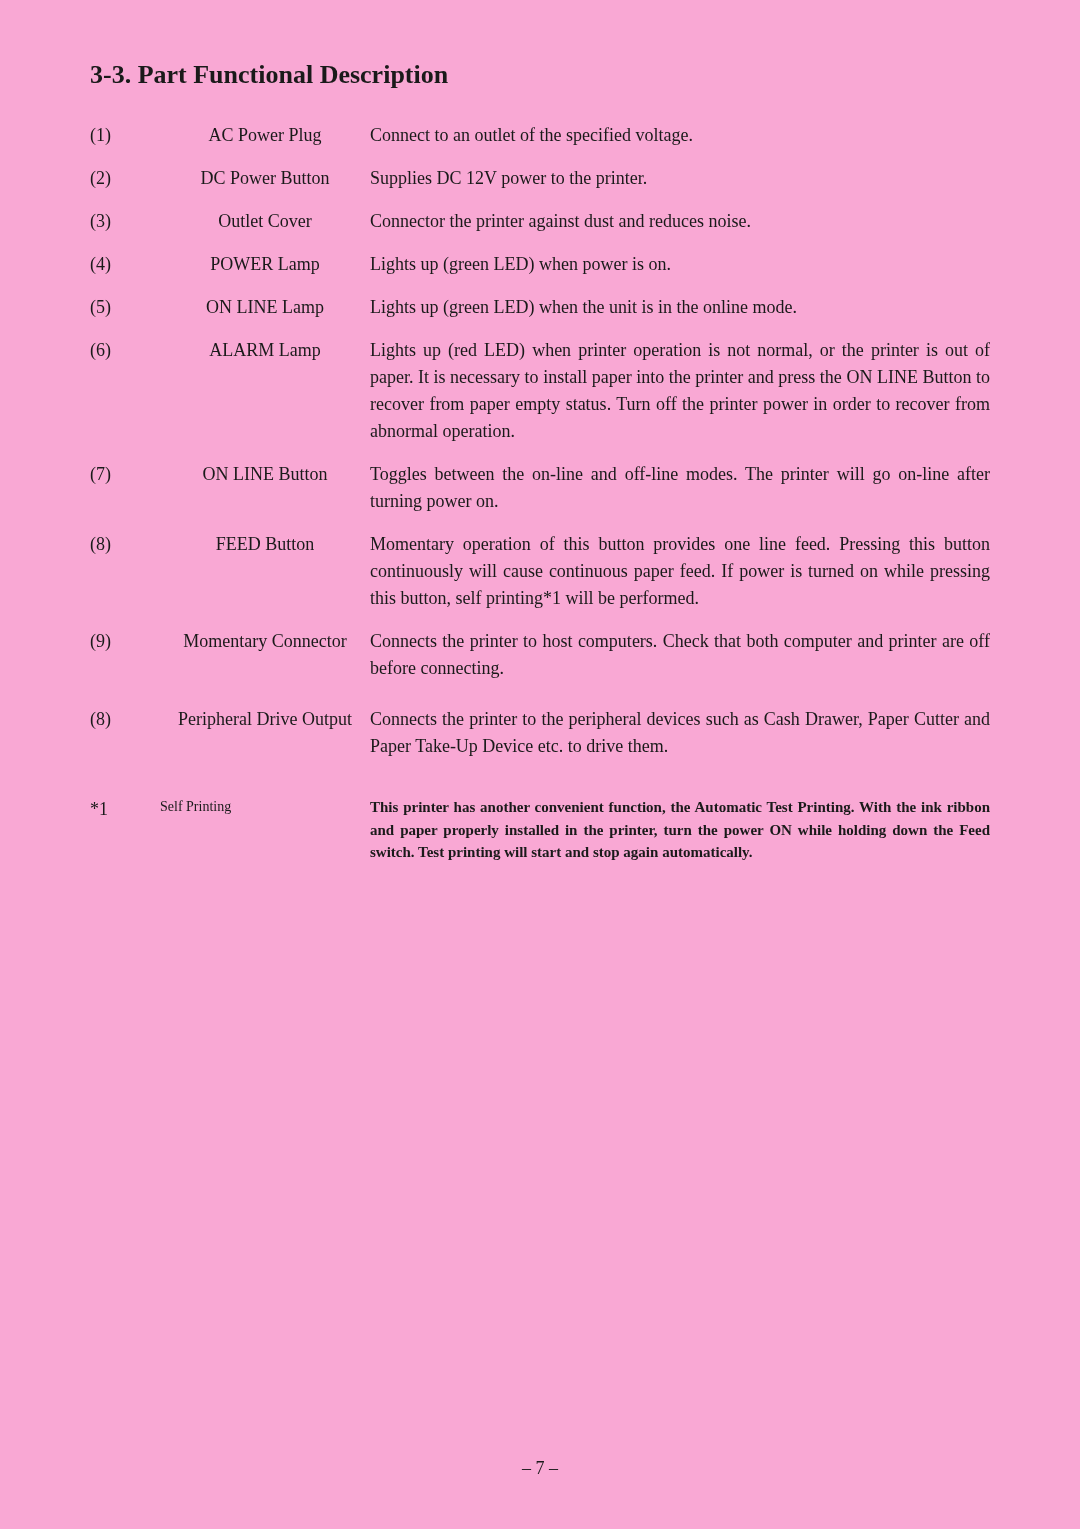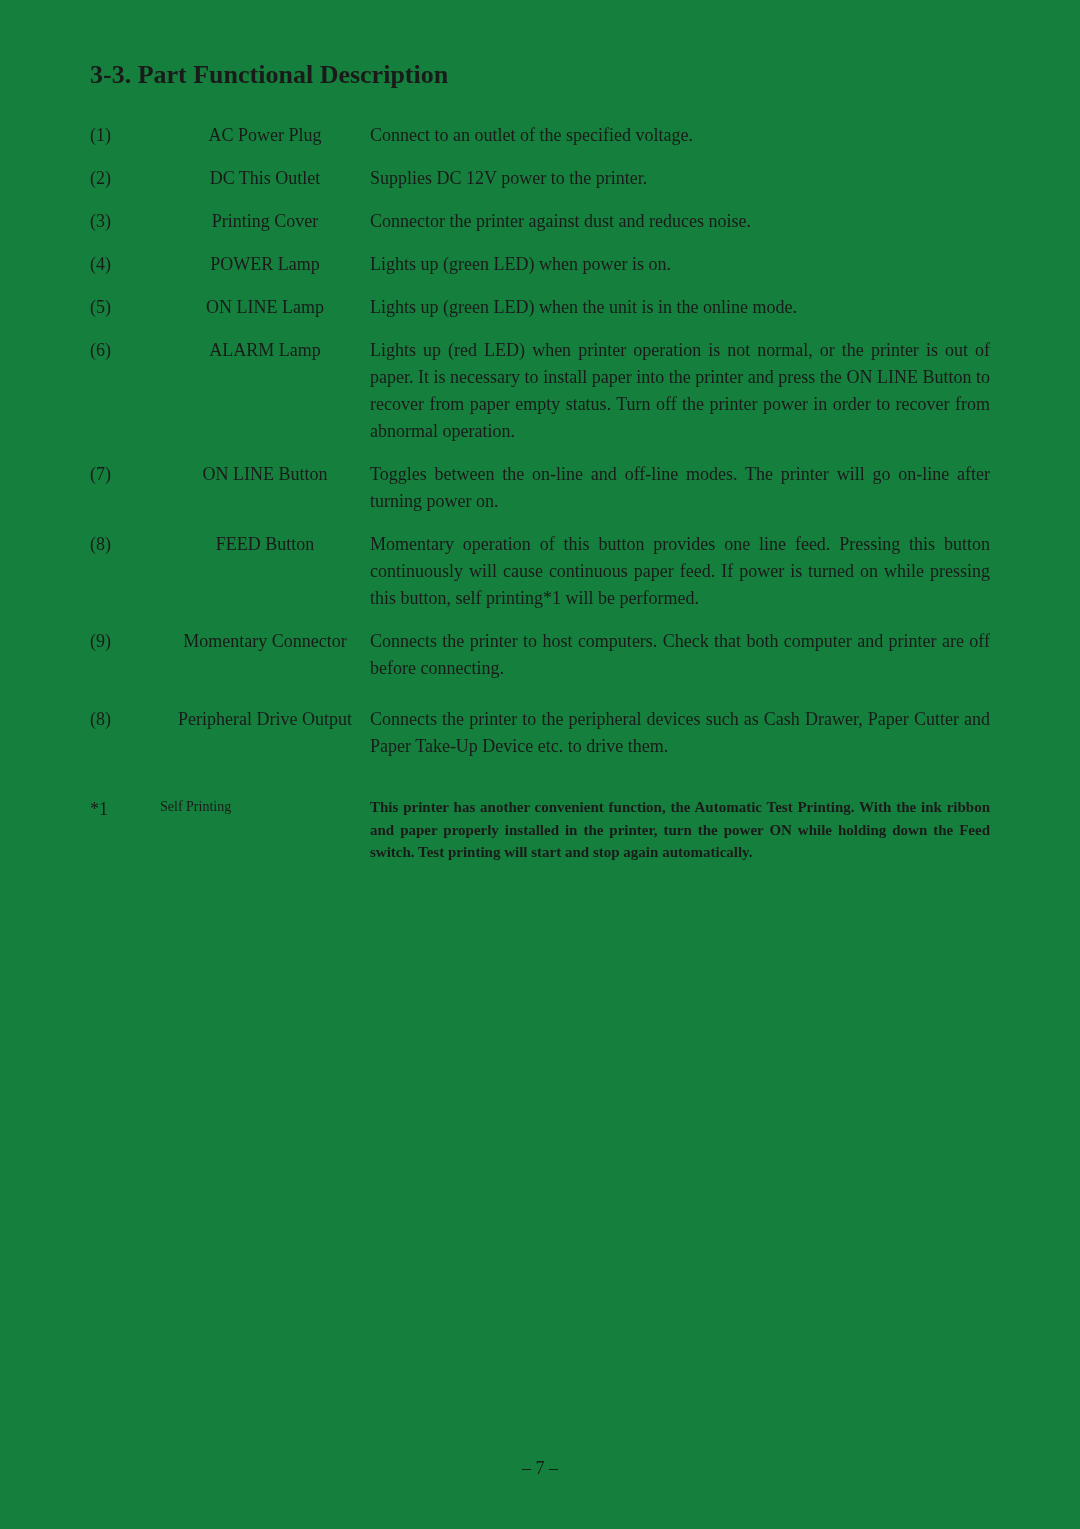--- a/index.html
+++ b/index.html
@@ -15,21 +15,21 @@
       color: #1a1a1a;
       display: flex;
       justify-content: center;
       align-items: flex-start;
       min-height: 100vh;
     }
 
     .page {
       width: 1080px;
       min-height: 1529px;
-      background: #15803d;
+      background: #f9a8d4;
       padding: 60px 90px 80px 90px;
       position: relative;
     }
 
     .section-title {
       font-size: 26px;
       font-weight: bold;
       margin-bottom: 28px;
       font-family: 'Times New Roman', Times, serif;
     }
@@ -128,29 +128,29 @@
     <tr>
           <td class="col-num">(1)</td>
           <td class="col-name">AC Power Plug</td>
           <td class="col-desc">Connect to an outlet of the specified voltage.</td>
         </tr>
         <tr class="row-spacer">
           <td colspan="3" style="padding-top: 6px;"></td>
         </tr>
         <tr>
           <td class="col-num">(2)</td>
-          <td class="col-name">DC This Outlet</td>
+          <td class="col-name">DC Power Button</td>
           <td class="col-desc">Supplies DC 12V power to the printer.</td>
         </tr>
         <tr class="row-spacer">
           <td colspan="3" style="padding-top: 6px;"></td>
         </tr>
         <tr>
           <td class="col-num">(3)</td>
-          <td class="col-name">Printing Cover</td>
+          <td class="col-name">Outlet Cover</td>
           <td class="col-desc">Connector the printer against dust and reduces noise.</td>
         </tr>
         <tr class="row-spacer">
           <td colspan="3" style="padding-top: 6px;"></td>
         </tr>
         <tr>
           <td class="col-num">(4)</td>
           <td class="col-name">POWER Lamp</td>
           <td class="col-desc">Lights up (green LED) when power is on.</td>
         </tr>

